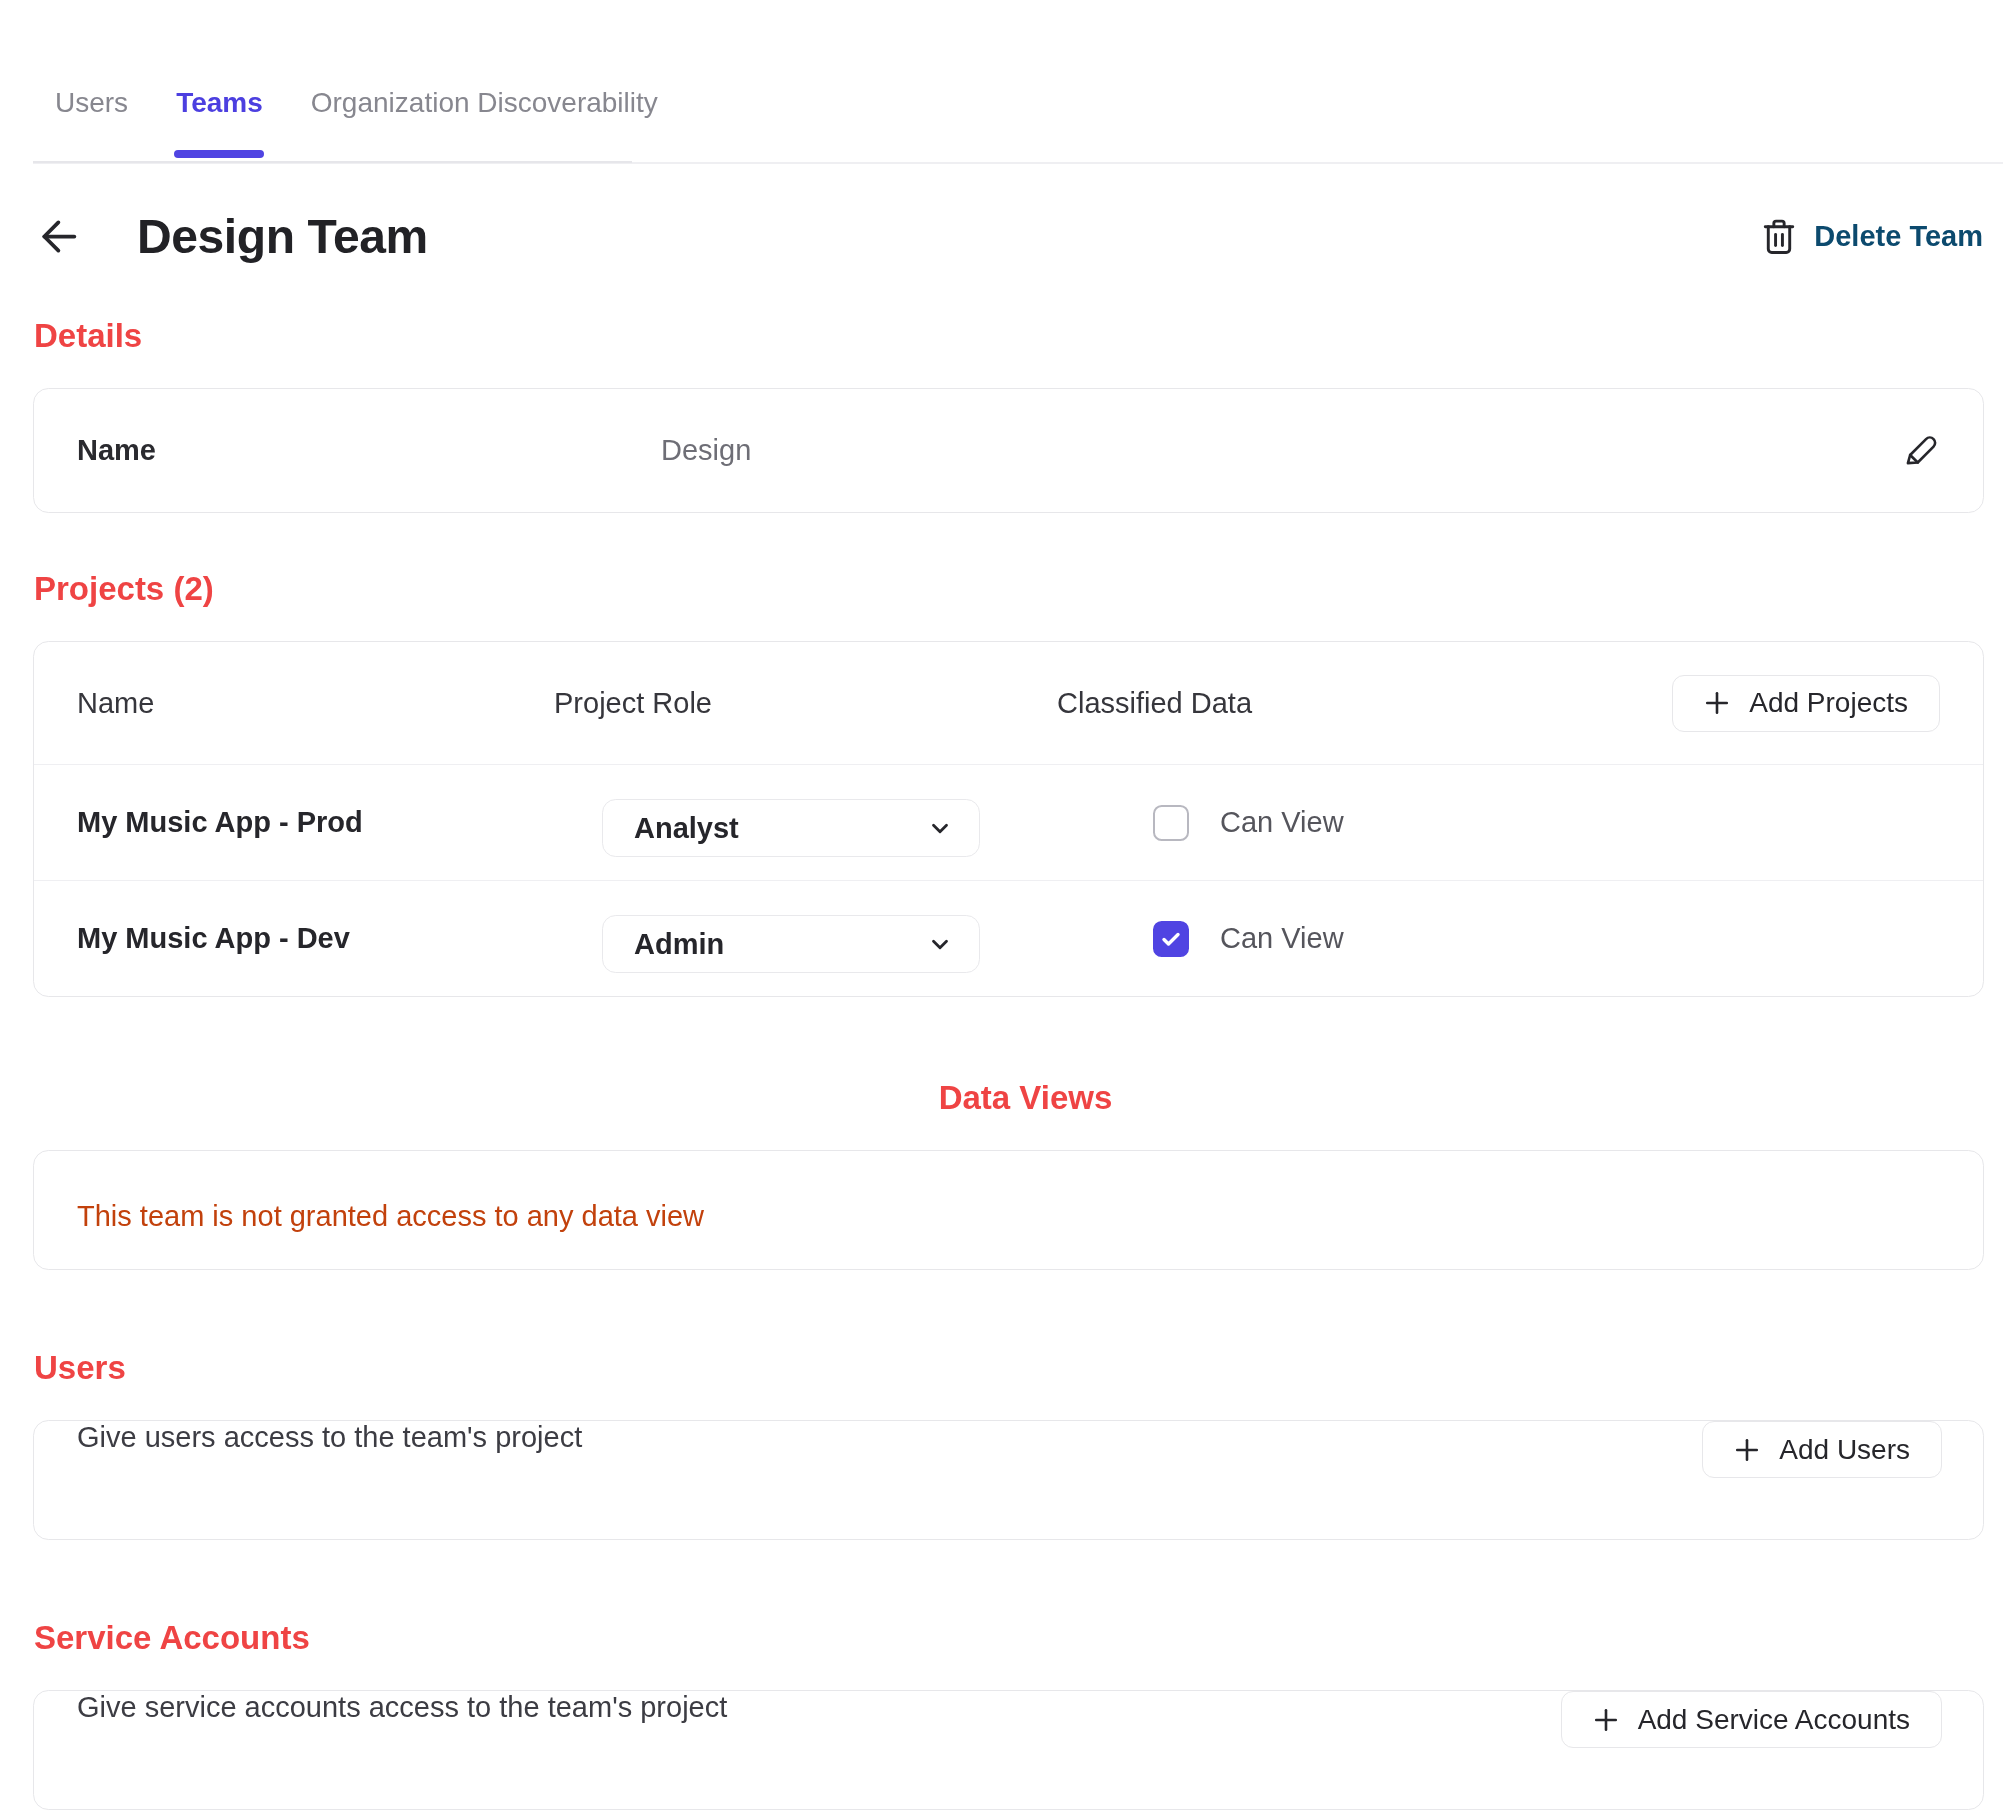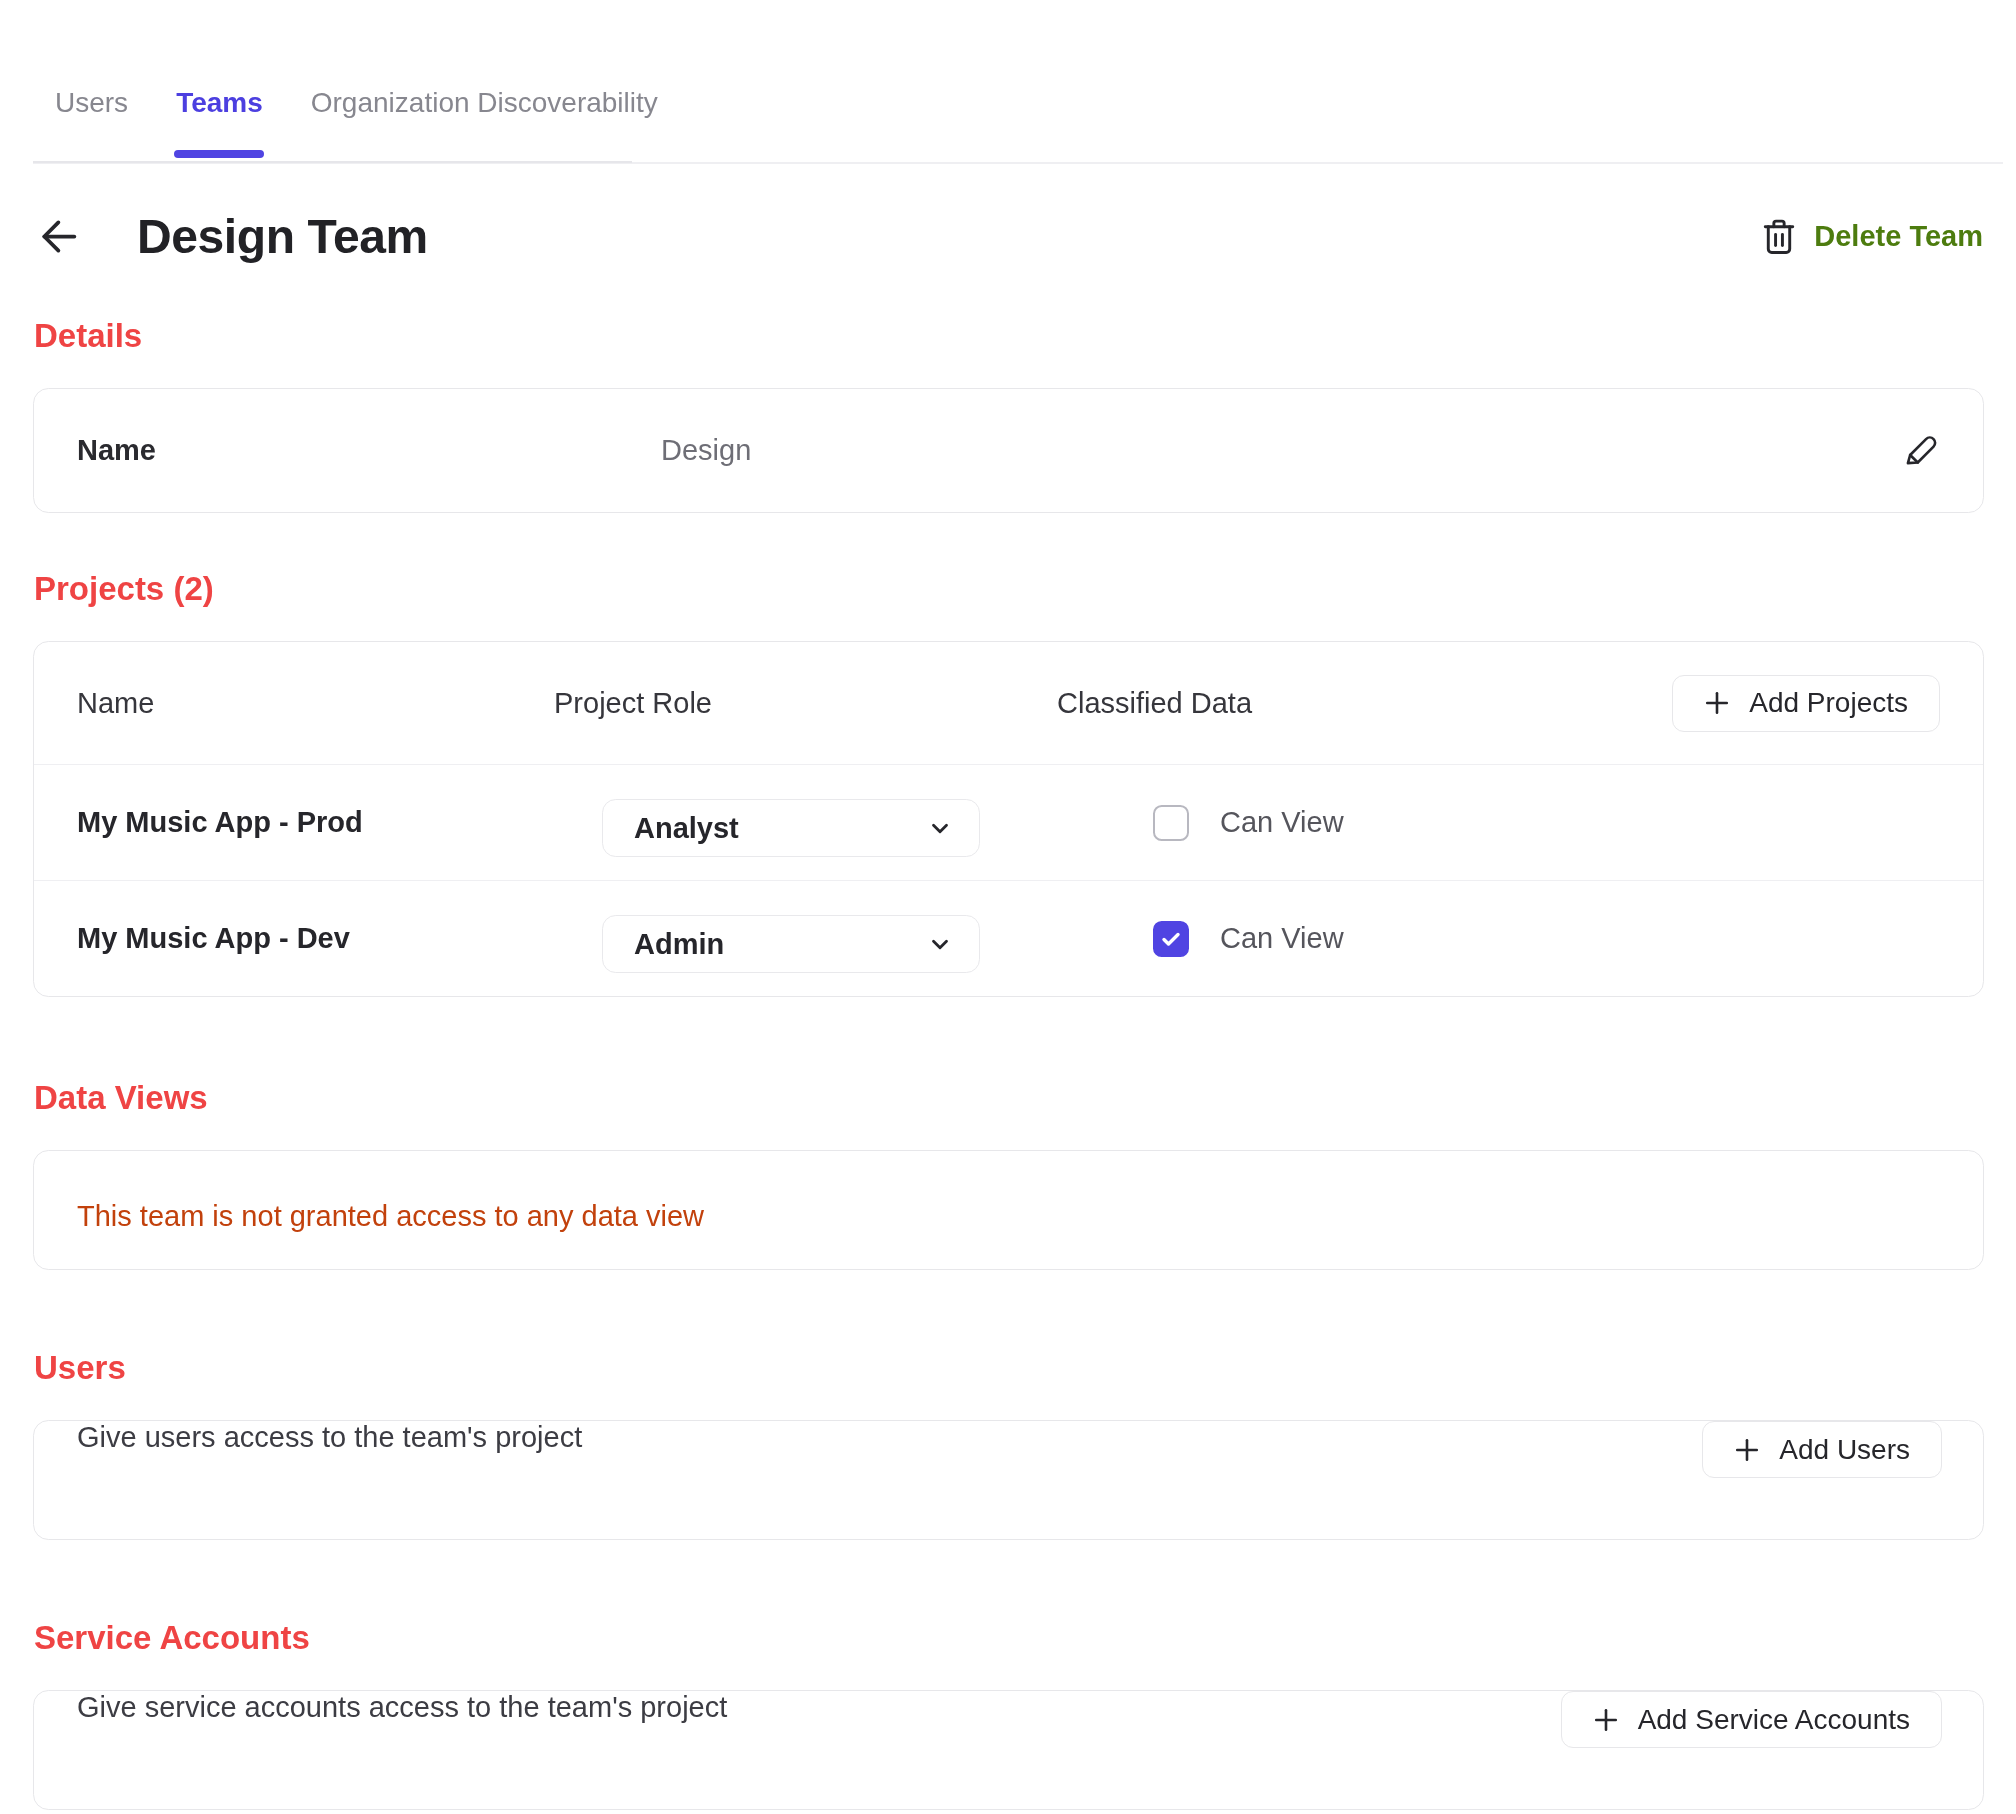--- a/index.html
+++ b/index.html
@@ -18,21 +18,21 @@
   .tab.active { color: #4c3fe0; font-weight: 600; }
   .tab.active::after { content: ""; position: absolute; left: -1.7px; right: -1.7px; bottom: 0; height: 7.7px; border-radius: 4.3px; background: #5044e2; }
   .tabbar-line { position: absolute; left: 33px; width: 599px; bottom: 0.9px; height: 2.6px; background: #e6e6ea; }
   .page-line { position: absolute; left: 33px; right: 13.7px; bottom: 0; height: 1.7px; background: #efeff2; }
 
   
   .team-header { display: flex; align-items: center; margin: 45px 34px 0 34px; }
   .back-btn { width: 55px; height: 48px; display: flex; align-items: center; cursor: pointer; flex: 0 0 auto; }
   .team-title { font-size: 48px; font-weight: 700; letter-spacing: -0.4px; margin-left: 48px; color: #222226; }
   .delete-team { margin-left: auto; display: flex; align-items: center; gap: 17px; cursor: pointer; }
-  .delete-team .label { font-size: 29px; font-weight: 600; color: #4d7c0f; }
+  .delete-team .label { font-size: 29px; font-weight: 600; color: #0c4a6e; }
 
   
   .section-heading { font-size: 33px; font-weight: 700; color: #ef4444; margin-left: 34px; }
   .card { margin: 33px 33px 0 33px; border: 1.7px solid #e7e7ea; border-radius: 15.4px; background: #fff; }
 
   .details-heading { margin-top: 53px; }
   .details-card { height: 125px; display: flex; align-items: center; padding: 0 43px; }
   .details-label { width: 584px; font-size: 29px; font-weight: 600; color: #2a2a2f; }
   .details-value { font-size: 29px; color: #6e6e76; flex: 1; }
   .edit-btn { width: 41px; height: 41px; display: flex; align-items: center; justify-content: center; cursor: pointer; }
@@ -51,21 +51,21 @@
   .classified { display: flex; align-items: center; gap: 31px; }
   .checkbox { width: 36px; height: 36px; border-radius: 8.6px; border: 2.6px solid #b8b8c0; background: #fff; display: flex; align-items: center; justify-content: center; cursor: pointer; flex: 0 0 auto; }
   .checkbox.checked { background: #5044e2; border-color: #5044e2; }
   .checkbox .check-glyph { display: none; }
   .checkbox.checked .check-glyph { display: block; }
   .can-view { font-size: 29px; color: #55555c; }
 
   .add-btn { display: flex; align-items: center; gap: 19px; height: 57px; padding: 16px 31px; border: 1.7px solid #e7e7ea; border-radius: 12px; background: #fff; cursor: pointer; }
   .add-btn .btn-label { font-size: 28px; font-weight: 500; color: #26262b; white-space: nowrap; }
 
-  .dataviews-heading { margin-top: 82px; }
+  .dataviews-heading { margin-top: 82px; text-align: center; }
   .empty-card { height: 120px; display: flex; align-items: center; padding: 0 43px; }
   .empty-text { font-size: 29px; color: #c2410c; margin-top: 12px; }
 
   .users-heading { margin-top: 79px; }
   .action-card { height: 120px; display: flex; align-items: flex-start; padding: 0 41px 0 43px; }
   .action-text { font-size: 29px; color: #3c3c43; flex: 1; }
 
   .sa-heading { margin-top: 79px; }
 
   svg { display: block; }

